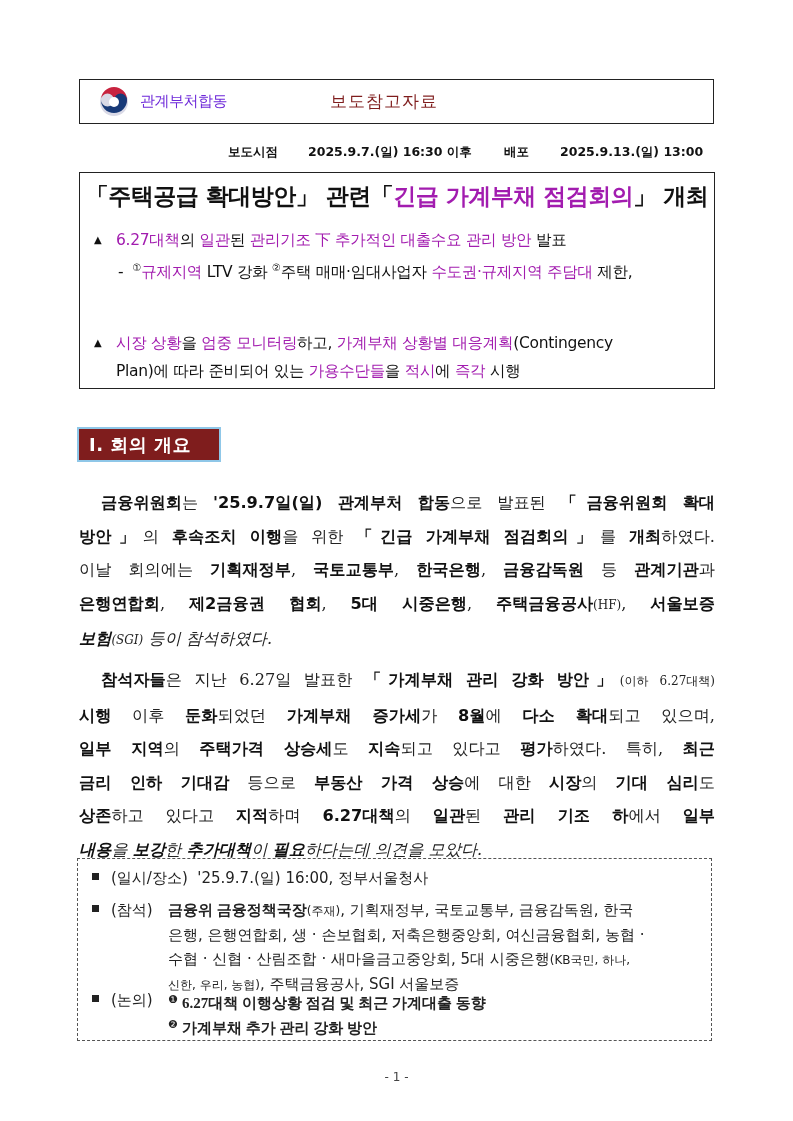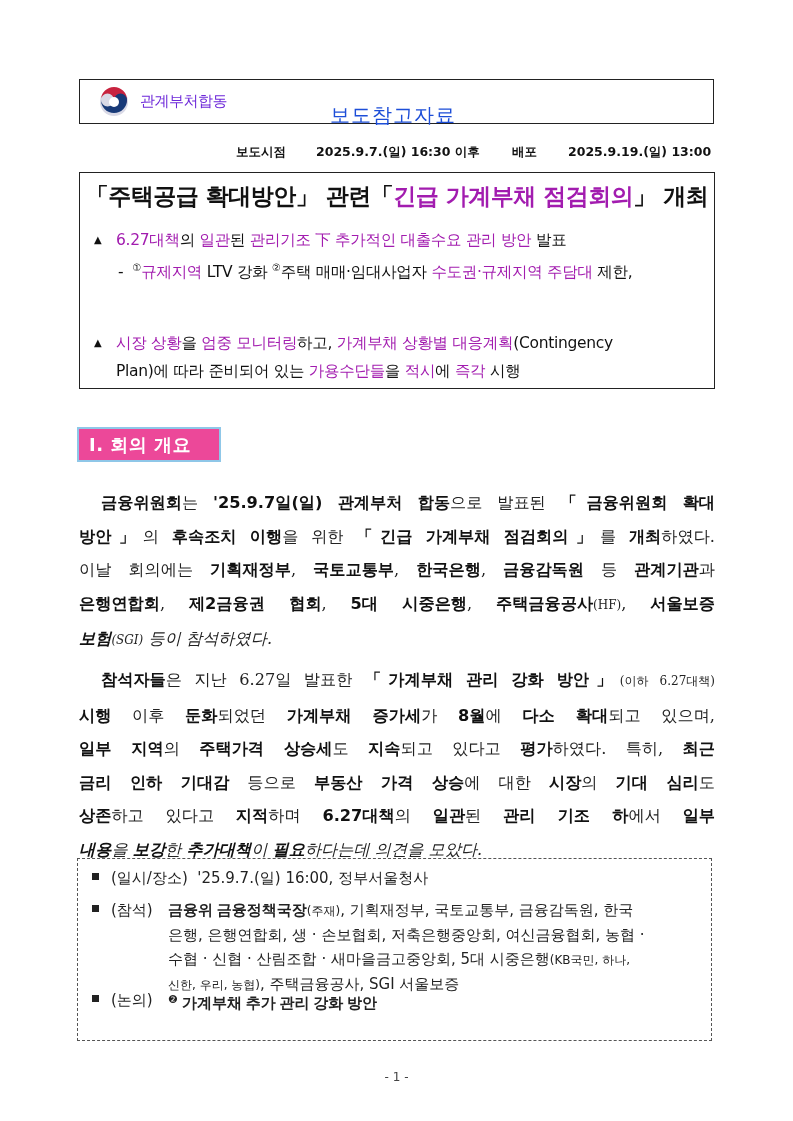--- a/index.html
+++ b/index.html
@@ -4,38 +4,38 @@
 <style>
   html, body { margin:0; padding:0; background:#ffffff; }
   body { width:793px; height:1121px; position:relative; overflow:hidden;
          font-family:"DejaVu Sans", "Liberation Sans", sans-serif; color:#111; }
   .abs { position:absolute; }
 
   
   .header-box { left:79px; top:79px; width:635px; height:45px; border:1.5px solid #222; box-sizing:border-box; }
   .logo { position:absolute; left:18px; top:6px; width:32px; height:32px; }
   .org { position:absolute; left:60px; top:12px; font-size:15px; color:#6d28d9; letter-spacing:-0.5px; }
-  .doctype { position:absolute; left:250px; top:10px; font-size:20px; color:#1d4ed8; letter-spacing:1px;margin-top:12px; }
+  .doctype { position:absolute; left:250px; top:10px; font-size:17px; color:#7f1d1d; letter-spacing:1px; }
 
   .release { top:144px; left:228px; font-size:12.5px; font-weight:bold; white-space:nowrap; }
   .release span { display:inline-block; }
-  .r-label1 { width:80px;margin-left:8px; }
+  .r-label1 { width:80px; }
   .r-val1 { width:196px; }
   .r-label2 { width:56px; }
 
   
   .summary { left:79px; top:172px; width:636px; height:217px; border:1.5px solid #222; box-sizing:border-box; }
   .title { position:absolute; left:0; right:0; top:8px; text-align:center; font-size:23px; font-weight:bold; letter-spacing:-0.5px; white-space:nowrap; }
   .blue { color:#a21caf; }
   .s-line { position:absolute; font-size:15.5px; white-space:nowrap; letter-spacing:-0.3px; }
   .tri { font-size:10px; display:inline-block; width:22px; vertical-align:2px; }
   .sup { font-size:10px; vertical-align:6px; }
 
   
-  .sec { left:77px; top:427px; width:144px; height:35px; background:#ec4899; border:2px solid #8fc7e8; box-sizing:border-box;
+  .sec { left:77px; top:427px; width:144px; height:35px; background:#7f1d1d; border:2px solid #8fc7e8; box-sizing:border-box;
          color:#fff; font-weight:bold; font-size:18px; line-height:31px; padding-left:10px; letter-spacing:0.5px; }
 
   
   .para { left:79px; width:636px; font-family:"DejaVu Serif", "Liberation Serif", serif; font-size:16.2px; line-height:33.5px; color:#222; text-align:justify; text-align-last:justify; }
   .para .last { text-align-last:left;font-style:italic; }
   .para b { font-family:"DejaVu Sans", sans-serif; font-weight:bold; color:#111; }
   .para .sm { font-size:12px; }
   .p1 { top:486px; }
   .p2 { top:663px; }
   .line { display:block; text-align:justify; text-align-last:justify; white-space:nowrap; }
@@ -61,21 +61,21 @@
     <circle cx="16" cy="16" r="14" fill="#d9d9e6"></circle>
     <path d="M3 14 A13 13 0 0 1 29 14 A6.5 6.5 0 0 1 16 14 A6.5 6.5 0 0 0 3 14 Z" fill="#c8233f"></path>
     <path d="M3 14 A6.5 6.5 0 0 0 16 14 A6.5 6.5 0 0 1 29 14 A13 13 0 0 1 3 14 Z" fill="#183a78"></path>
     <circle cx="16" cy="16" r="5" fill="#ffffff"></circle>
   </svg>
   <span class="org">관계부처합동</span>
   <span class="doctype">보도참고자료</span>
 </div>
 
 <div class="abs release">
-  <span class="r-label1">보도시점</span><span class="r-val1">2025.9.7.(일) 16:30 이후</span><span class="r-label2">배포</span><span>2025.9.19.(일) 13:00</span>
+  <span class="r-label1">보도시점</span><span class="r-val1">2025.9.7.(일) 16:30 이후</span><span class="r-label2">배포</span><span>2025.9.13.(일) 13:00</span>
 </div>
 
 <div class="abs summary">
   <div class="title">
     <span>「주택공급 확대방안」 관련「</span><span class="blue">긴급 가계부채 점검회의</span><span>」 개최</span>
   </div>
 
   <div class="s-line" style="left:14px; top:57px;">
     <span class="tri">▲</span><span class="blue">6.27대책</span><span>의 </span><span class="blue">일관</span><span>된 </span><span class="blue">관리기조 下 추가적인 대출수요 관리 방안</span><span> 발표</span>
   </div>
@@ -123,18 +123,19 @@
       <div><b>금융위 금융정책국장</b><span class="sm">(주재)</span><span>, 기획재정부, 국토교통부, 금융감독원, 한국</span></div>
       <div>은행, 은행연합회, 생 · 손보협회, 저축은행중앙회, 여신금융협회, 농협 ·</div>
       <div><span>수협 · 신협 · 산림조합 · 새마을금고중앙회, 5대 시중은행</span><span class="sm">(KB국민, 하나,</span></div>
       <div><span class="sm">신한, 우리, 농협)</span><span>, 주택금융공사, SGI 서울보증</span></div>
     </div>
   </div>
 
   <div class="i-row" style="top:132px;">
     <span class="sq"></span><span>(논의)</span>
     <div class="i-cont" style="left:76px; top:-2px; line-height:22px;">
+      <div><span class="circ">❶</span><b>6.27대책 이행상황 점검 및 최근 가계대출 동향</b></div>
       <div><span class="circ">❷</span><b>가계부채 추가 관리 강화 방안</b></div>
     </div>
   </div>
 </div>
 
 <div class="abs pageno">- 1 -</div>
 
 </body></html>

